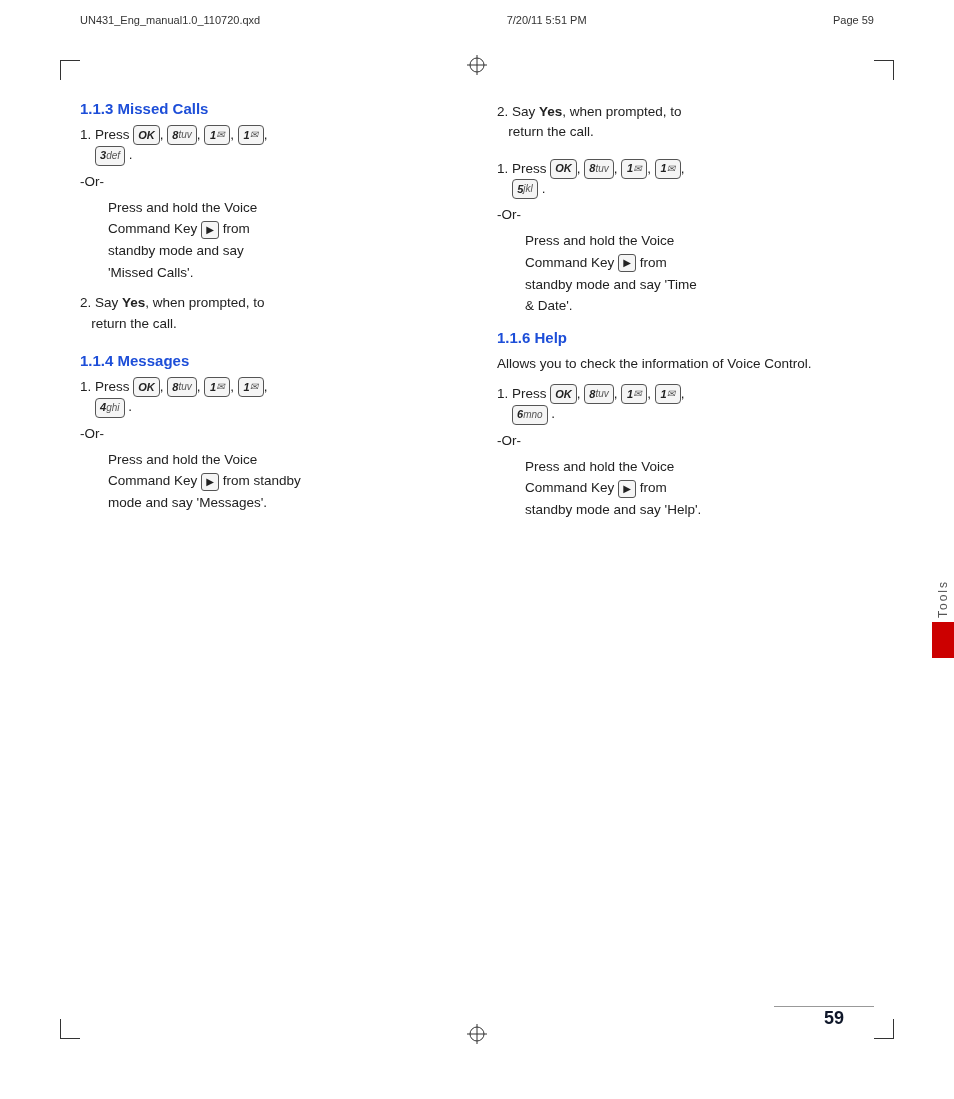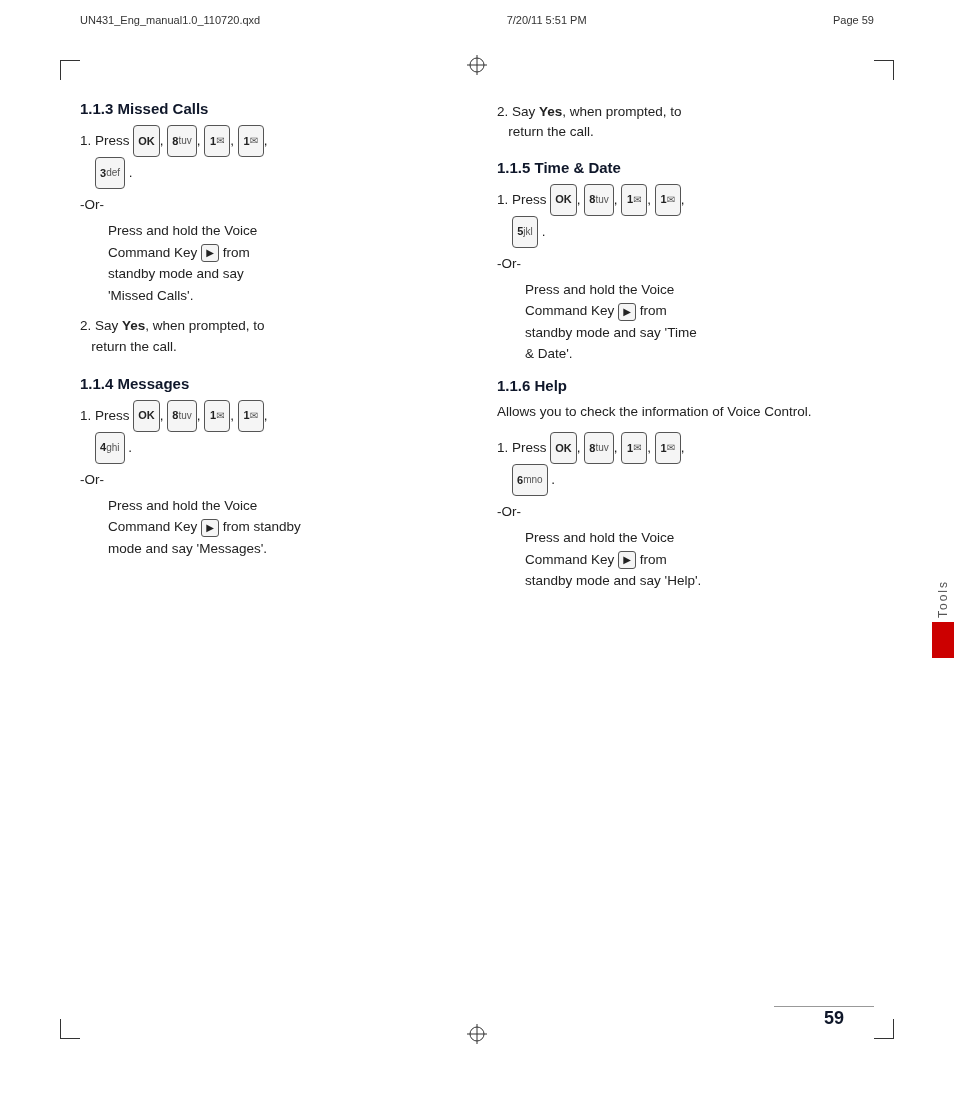--- a/index.html
+++ b/index.html
@@ -87,21 +87,21 @@
       padding-left: 10px;
       border-left: none;
     }
 
     
     .section-heading {
       font-size: 15px;
       font-weight: bold;
       margin-bottom: 8px;
       margin-top: 18px;
-      color: #0f172a;
+      color: #1d4ed8;
     }
     .section-heading:first-child {
       margin-top: 0;
     }
 
     .section-desc {
       font-size: 13.5px;
       line-height: 1.5;
       margin-bottom: 10px;
       color: #222;
@@ -134,24 +134,25 @@
       align-items: center;
       justify-content: center;
       border: 1.5px solid #555;
       border-radius: 4px;
       padding: 1px 4px;
       font-size: 11px;
       font-weight: bold;
       color: #222;
       background: #f5f5f5;
       min-width: 26px;
-      height: 32px;
+      height: 20px;
       vertical-align: middle;
       line-height: 1;
       white-space: nowrap;
+      font-style: italic;
     }
     .key-btn .small-text {
       font-size: 10px;
       font-weight: normal;
       color: #555;
     }
 
     
     .voice-key {
       display: inline-flex;
@@ -305,21 +306,20 @@
   </div>
 
   <div class="right-column">
 
     <div class="step" style="margin-bottom: 16px; margin-top: 2px;">
       2. Say <strong>Yes</strong>, when prompted, to<br>
       &nbsp;&nbsp;&nbsp;return the call.
     </div>
 
     <div style="margin-bottom: 12px;">
-      <div class="section-heading">1.1.5 Time &amp; Date</div>
 
       <div class="step">
         1. Press
         <span class="key-btn">OK</span>,
         <span class="key-btn">8<span class="small-text">tuv</span></span>,
         <span class="key-btn">1<span class="small-text">✉</span></span>,
         <span class="key-btn">1<span class="small-text">✉</span></span>,<br>
         &nbsp;&nbsp;&nbsp;
         <span class="key-btn">5<span class="small-text">jkl</span></span> .
       </div>

